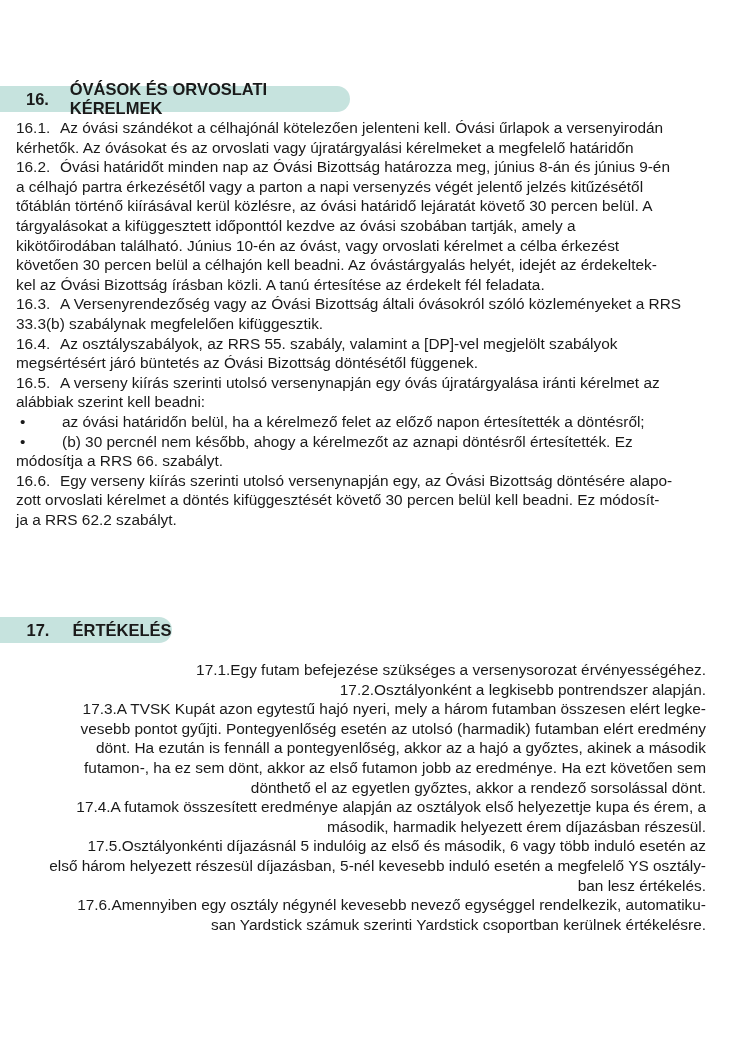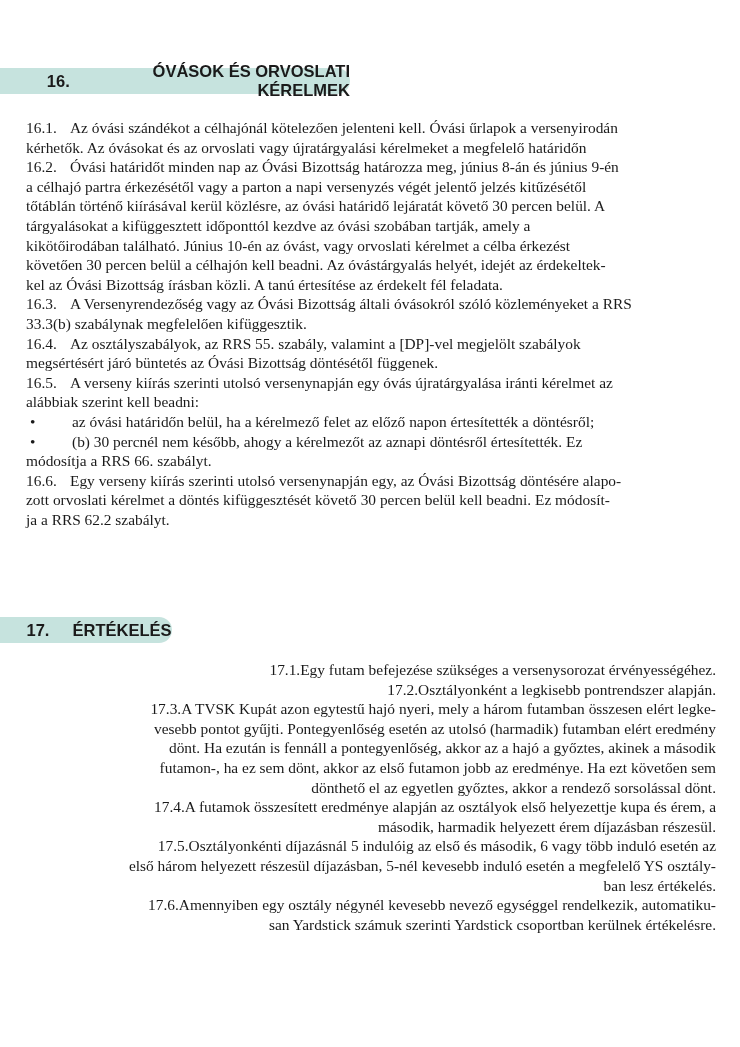--- a/index.html
+++ b/index.html
@@ -7,31 +7,31 @@
          font-family: "DejaVu Sans", sans-serif; color: #1a1a1a; }
   .section-header {
     position: absolute; left: 0; height: 26px;
     background: #c6e3de; border-radius: 0 13px 13px 0;
     display: flex; align-items: center;
     font-family: "Liberation Sans", sans-serif; font-weight: bold; font-size: 16.5px;
     color: #1a1a1a; box-sizing: border-box; padding-left: 26px;
   }
   .section-header .num { display: inline-block; width: 46px; }
   .body-block {
-    position: absolute; left: 26px; width: 690px;
-    font-family: Liberation Serif, serif; font-size: 15.4px; line-height: 19.6px;
+    position: absolute; left: 16px; width: 690px;
+    font-family: Liberation Sans, sans-serif; font-size: 15.4px; line-height: 19.6px;
   }
   .line { white-space: nowrap; display: block; }
   .line .pnum { display: inline-block; width: 44px; }
   .line .bullet { display: inline-block; width: 46px; padding-left: 4px; box-sizing: border-box; }
 </style>
 </head>
 <body>
 
-<div class="section-header" style="top:68px; width:350px;text-align:right;">
+<div class="section-header" style="top:86px; width:350px;">
   <span class="num">16.</span>
   <span>ÓVÁSOK ÉS ORVOSLATI KÉRELMEK</span>
 </div>
 <div class="body-block" id="block0" style="top:118px;">
     <span class="line"><span class="pnum">16.1.</span><span>Az óvási szándékot a célhajónál kötelezően jelenteni kell. Óvási űrlapok a versenyirodán</span></span>
     <span class="line"><span>kérhetők. Az óvásokat és az orvoslati vagy újratárgyalási kérelmeket a megfelelő határidőn</span></span>
     <span class="line"><span class="pnum">16.2.</span><span>Óvási határidőt minden nap az Óvási Bizottság határozza meg, június 8-án és június 9-én</span></span>
     <span class="line"><span>a célhajó partra érkezésétől vagy a parton a napi versenyzés végét jelentő jelzés kitűzésétől</span></span>
     <span class="line"><span>tőtáblán történő kiírásával kerül közlésre, az óvási határidő lejáratát követő 30 percen belül. A</span></span>
     <span class="line"><span>tárgyalásokat a kifüggesztett időponttól kezdve az óvási szobában tartják, amely a</span></span>

